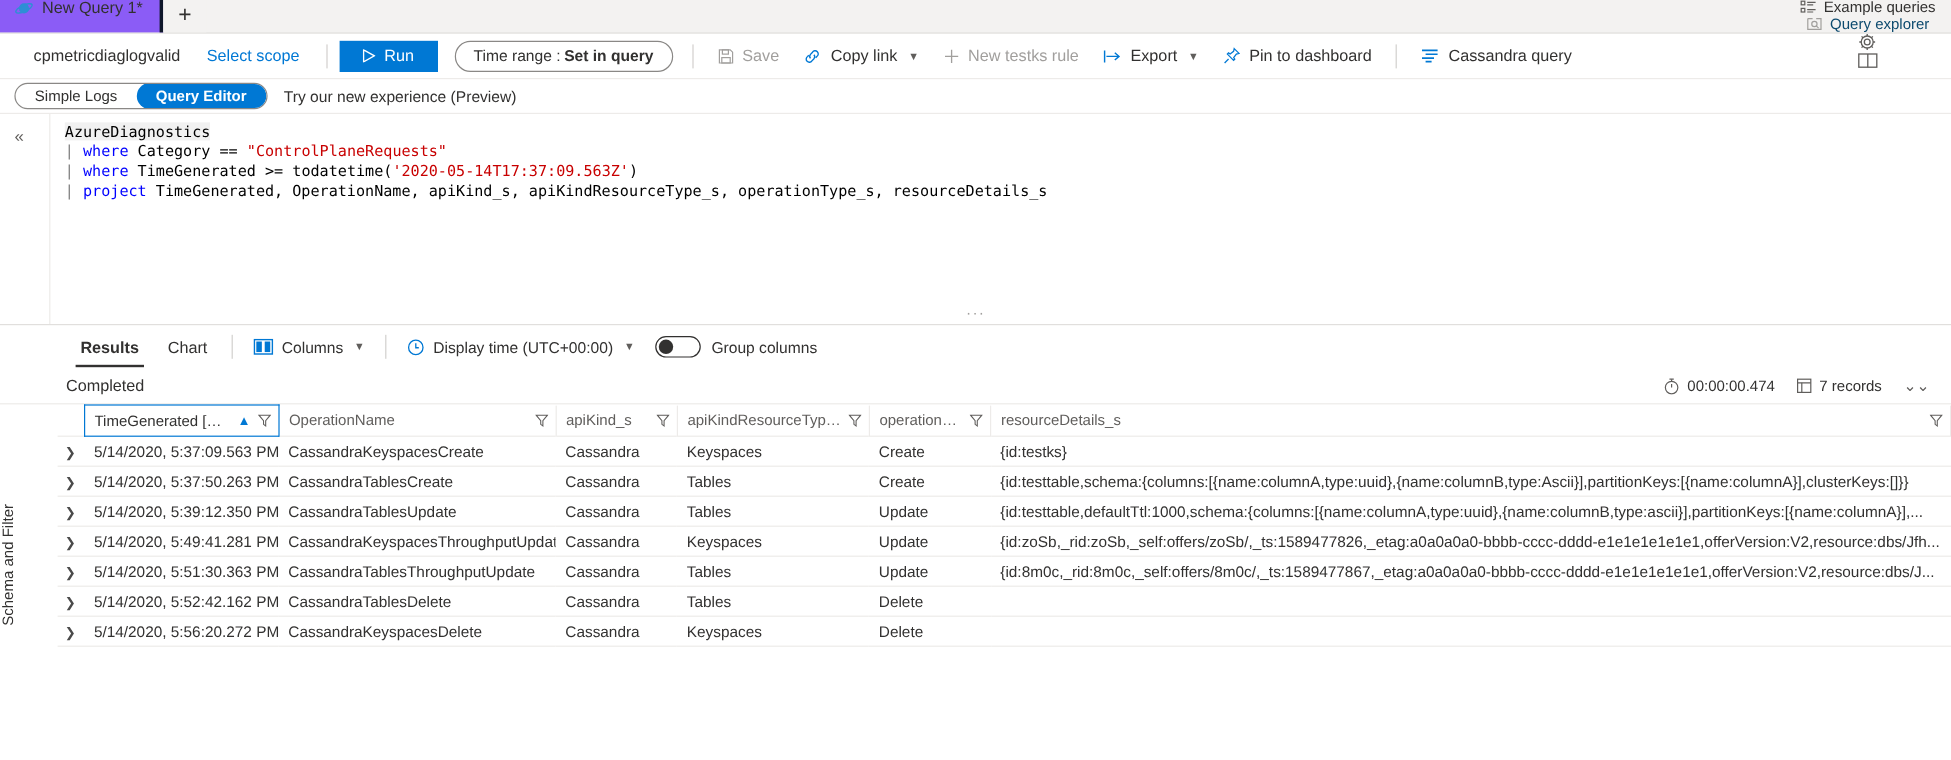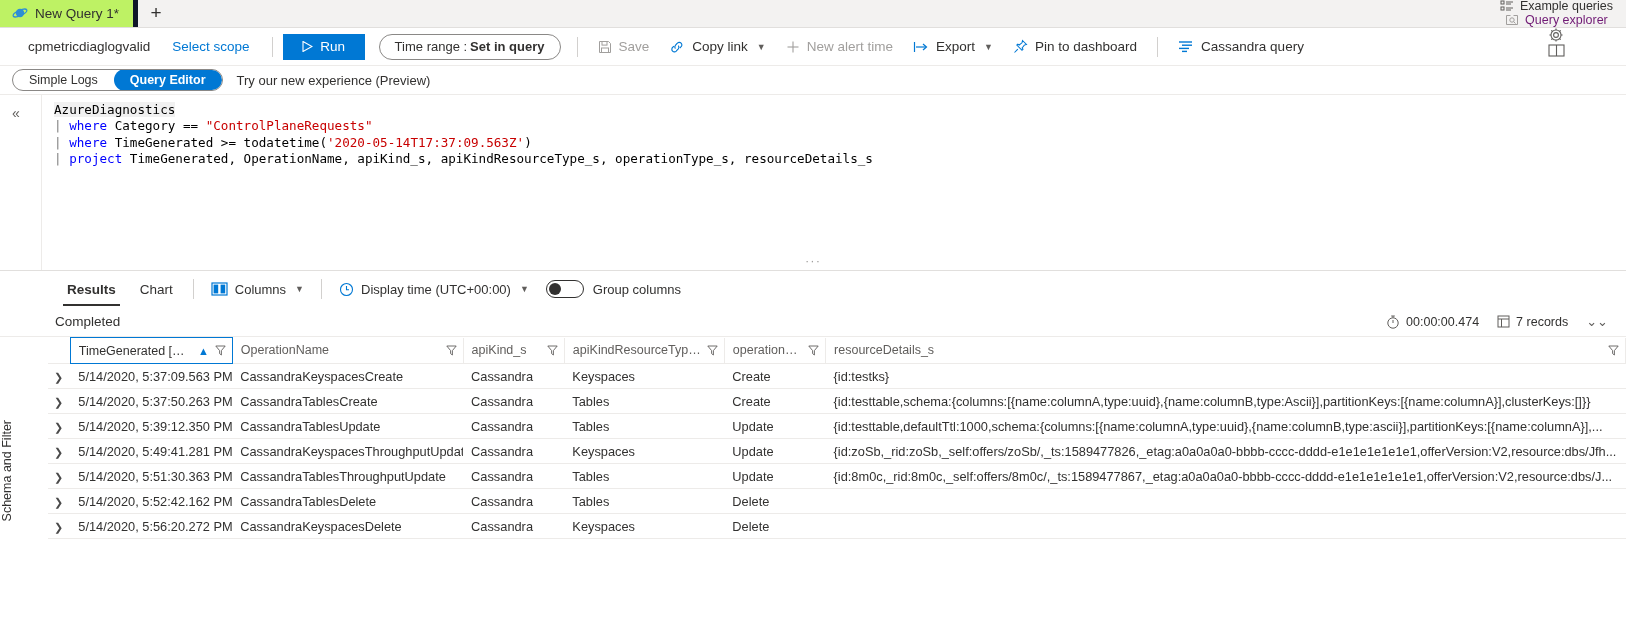--- a/index.html
+++ b/index.html
@@ -18,28 +18,27 @@
     height: 28px;
     background: #f3f2f1;
     display: flex;
     align-items: flex-end;
     position: relative;
     border-bottom: 1px solid #e1dfdd;
   }
   .tab {
     height: 28px;
     display: flex;
-    align-items: center;
     gap: 7px;
     padding: 0 14px 0 12px;
-    background: #bef264;
+    background: #8b5cf6;
     font-size: 13.5px;
     color: #323130;
     white-space: nowrap;
-    border-right: 5px solid #0f172a;
+    border-right: 3px solid #0f172a;
   }
   .tab-icon { width: 16px; height: 16px; display:block; }
   .new-tab {
     width: 36px; height: 28px;
     display: flex; align-items: center; justify-content: center;
     color: #323130;
     font-size: 19px;
     font-weight: 300;
     background: #f3f2f1;
   }
@@ -52,21 +51,21 @@
     padding-right: 4px;
     flex-direction: column;
   }
   .tsr-item {
     display: flex; align-items: center; gap: 6px;
     padding: 0 9px;
     height: 28px;
     font-size: 12.5px;
     white-space: nowrap;
   }
-  .tsr-item.muted { color: #701a75; }
+  .tsr-item.muted { color: #0c4a6e; }
   .tsr-sep { width:1px; height:16px; background:#d2d0ce; }
 
   
   .cmdbar {
     height: 38px;
     display: flex;
     align-items: center;
     padding: 0 28px;
     gap: 0;
     border-bottom: 1px solid #edebe9;
@@ -365,21 +364,21 @@
     <span class="chev">▼</span>
   </div>
 
   <div class="cmd-item disabled">
     <span>
       <svg width="14" height="14" viewBox="0 0 14 14">
         <line x1="7" y1="1.5" x2="7" y2="12.5" stroke="#a19f9d" stroke-width="1.1"></line>
         <line x1="1.5" y1="7" x2="12.5" y2="7" stroke="#a19f9d" stroke-width="1.1"></line>
       </svg>
     </span>
-    <span>New alert time</span>
+    <span>New testks rule</span>
   </div>
 
   <div class="cmd-item">
     <span>
       <svg width="16" height="14" viewBox="0 0 16 14">
         <line x1="1.5" y1="2" x2="1.5" y2="12" stroke="#0078d4" stroke-width="1.2"></line>
         <line x1="3" y1="7" x2="13" y2="7" stroke="#0078d4" stroke-width="1.2"></line>
         <polyline points="10,4 13.5,7 10,10" fill="none" stroke="#0078d4" stroke-width="1.2"></polyline>
       </svg>
     </span>

